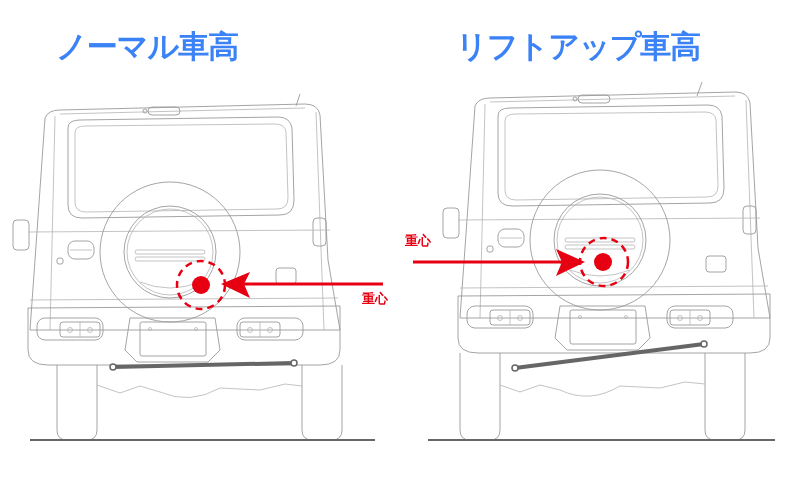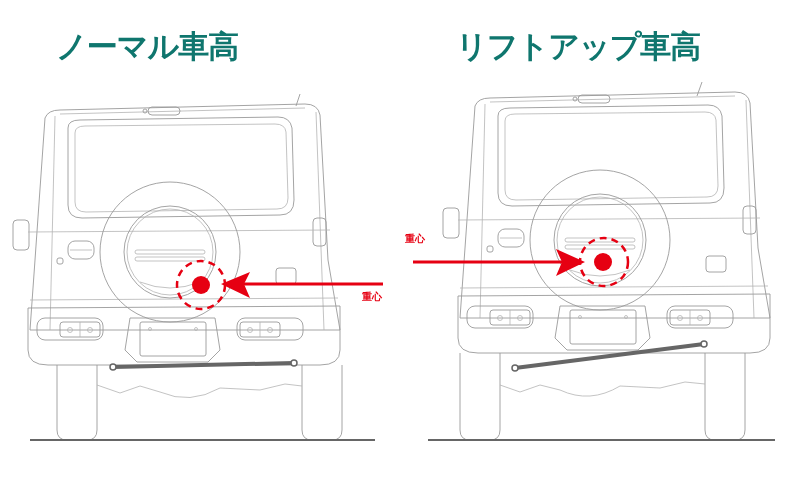--- a/index.html
+++ b/index.html
@@ -1,22 +1,22 @@
 <!DOCTYPE html>
 <html><head>
 <meta charset="utf-8">
 <style>
   html, body { margin:0; padding:0; background:#ffffff; }
   body { width:800px; height:490px; position:relative; overflow:hidden;
          font-family:"DejaVu Sans", "Liberation Sans", sans-serif; }
-  .title { position:absolute; top:26px; font-size:31px; font-weight:bold; color:#0f766e;
+  .title { position:absolute; top:26px; font-size:31px; font-weight:bold; color:#3b82f6;
            letter-spacing:-1px; white-space:nowrap; }
   #title-left { left:56px; }
   #title-right { left:456px; }
-  .cg-label { position:absolute; font-size:10px; font-weight:bold; color:#e60012; white-space:nowrap; }
+  .cg-label { position:absolute; font-size:13px; font-weight:bold; color:#e60012; white-space:nowrap; }
   #cg-label-left { left:362px; top:290px; }
   #cg-label-right { left:405px; top:232px; }
   svg { position:absolute; left:0; top:0; }
   .ln { fill:none; stroke:#9a9a9a; stroke-width:0.9; }
   .ln2 { fill:none; stroke:#b4b4b4; stroke-width:0.8; }
 </style>
 </head>
 <body>
 
 <div class="title" id="title-left">ノーマル車高</div>

